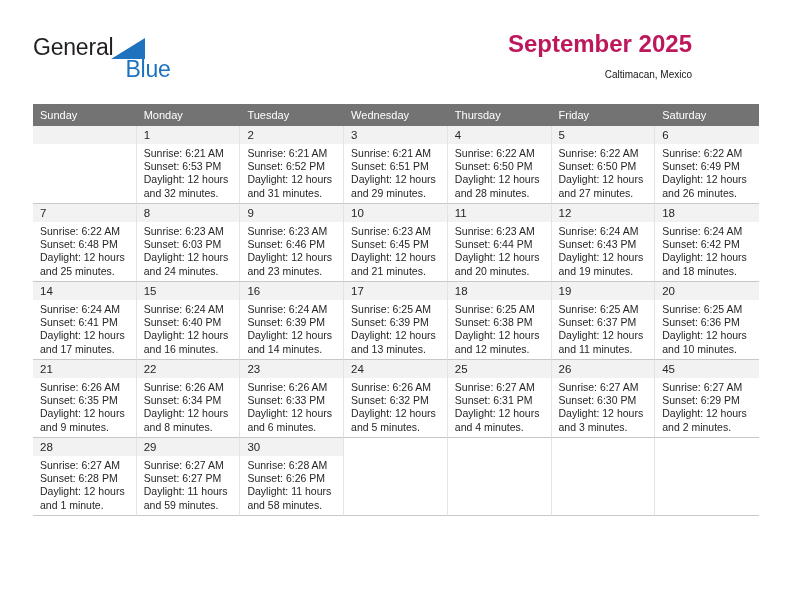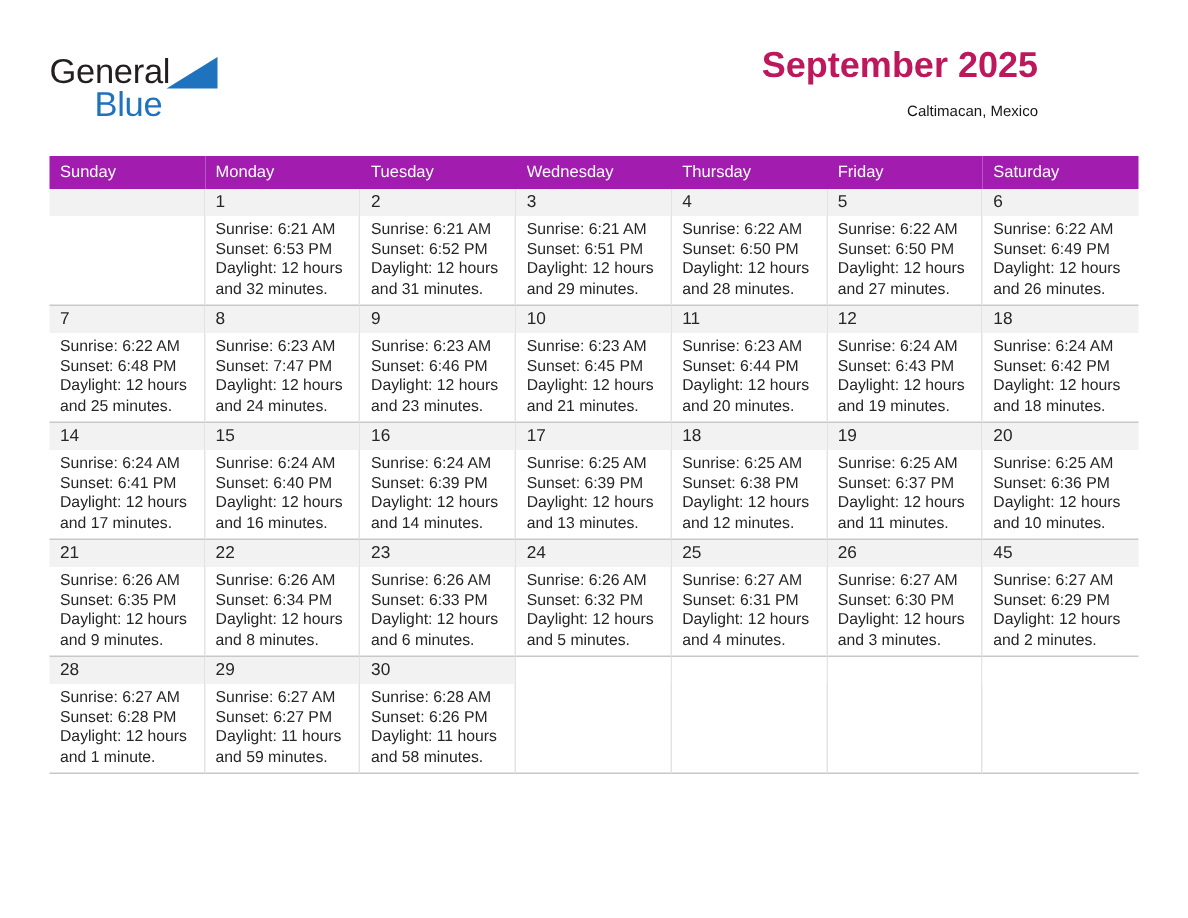--- a/index.html
+++ b/index.html
@@ -57,20 +57,21 @@
     border-color: transparent transparent #1f72bd transparent;
     vertical-align: -4px;
     margin-left: -2px;
   }
   .brand-row2 {
     position: relative;
     height: 26px;
     line-height: 24px;
     margin-top: -3px;
     padding-left: 30px;
+    text-align: center;
   }
   .brand-blue {
     font-size: 23px;
     color: #1f72bd;
     letter-spacing: -0.2px;
   }
 
   .title-block {
     position: absolute;
     right: 0;
@@ -95,21 +96,21 @@
   
   .calendar {
     position: absolute;
     left: 33px;
     top: 104px;
     width: 726px;
     border-collapse: collapse;
     table-layout: fixed;
   }
   .calendar th {
-    background: #a21caf;
+    background: #737373;
     color: #ffffff;
     font-size: 11px;
     font-weight: normal;
     text-align: left;
     padding: 5px 0 5px 7px;
     height: 12px;
     border: none;
   }
   .calendar td {
     vertical-align: top;
@@ -274,21 +275,21 @@
                 <div>Daylight: 12 hours</div>
                 <div>and 25 minutes.</div>
               </div>
             </div>
           </td>
           <td class="">
             <div class="cell-inner">
               <span class="daynum">8</span>
               <div class="detail">
                 <div>Sunrise: 6:23 AM</div>
-                <div>Sunset: 7:47 PM</div>
+                <div>Sunset: 6:03 PM</div>
                 <div>Daylight: 12 hours</div>
                 <div>and 24 minutes.</div>
               </div>
             </div>
           </td>
           <td class="">
             <div class="cell-inner">
               <span class="daynum">9</span>
               <div class="detail">
                 <div>Sunrise: 6:23 AM</div>

